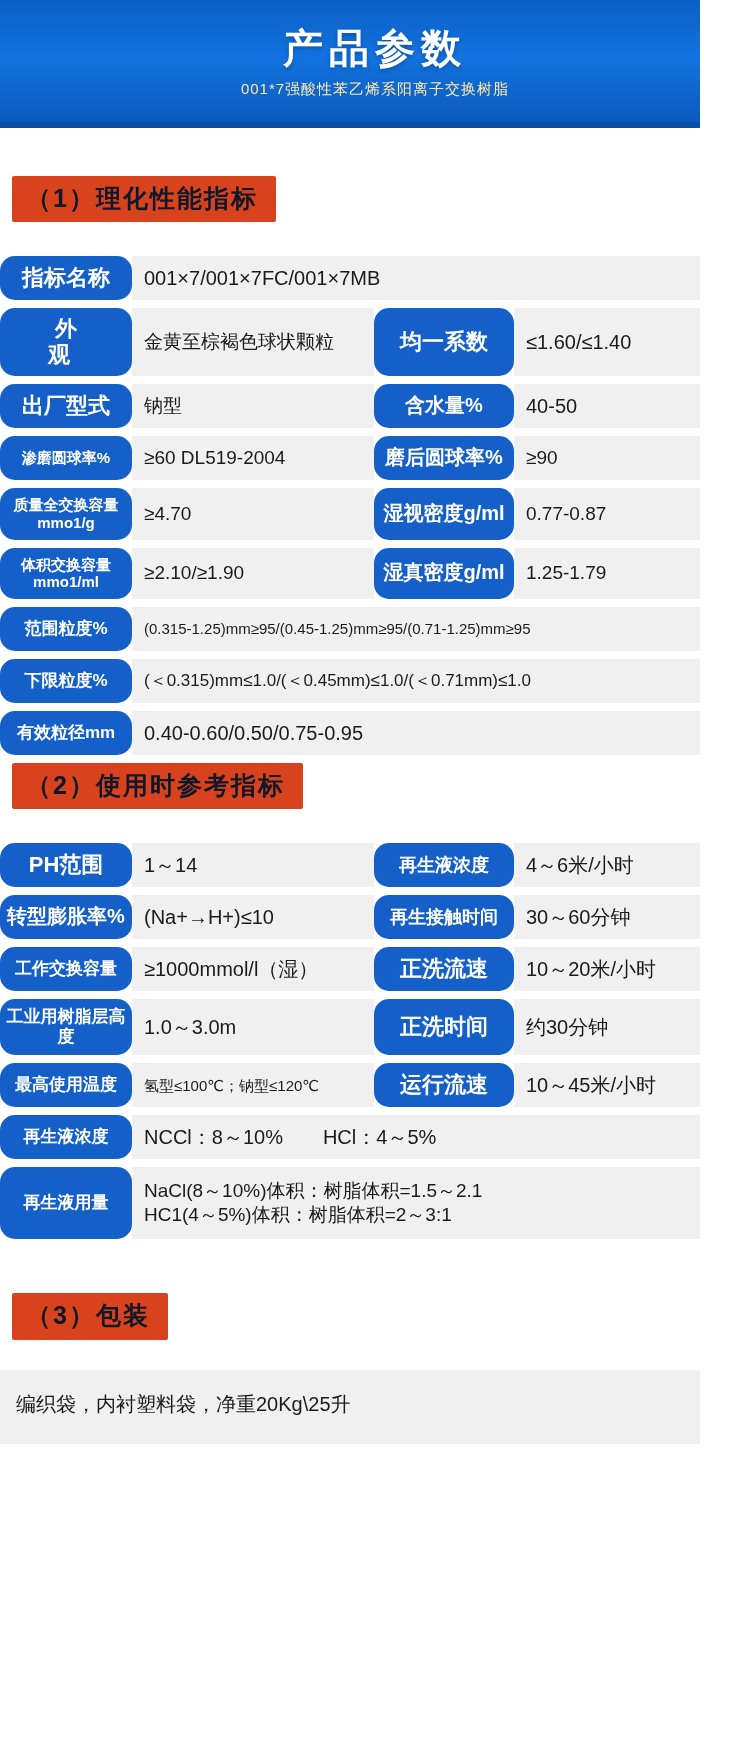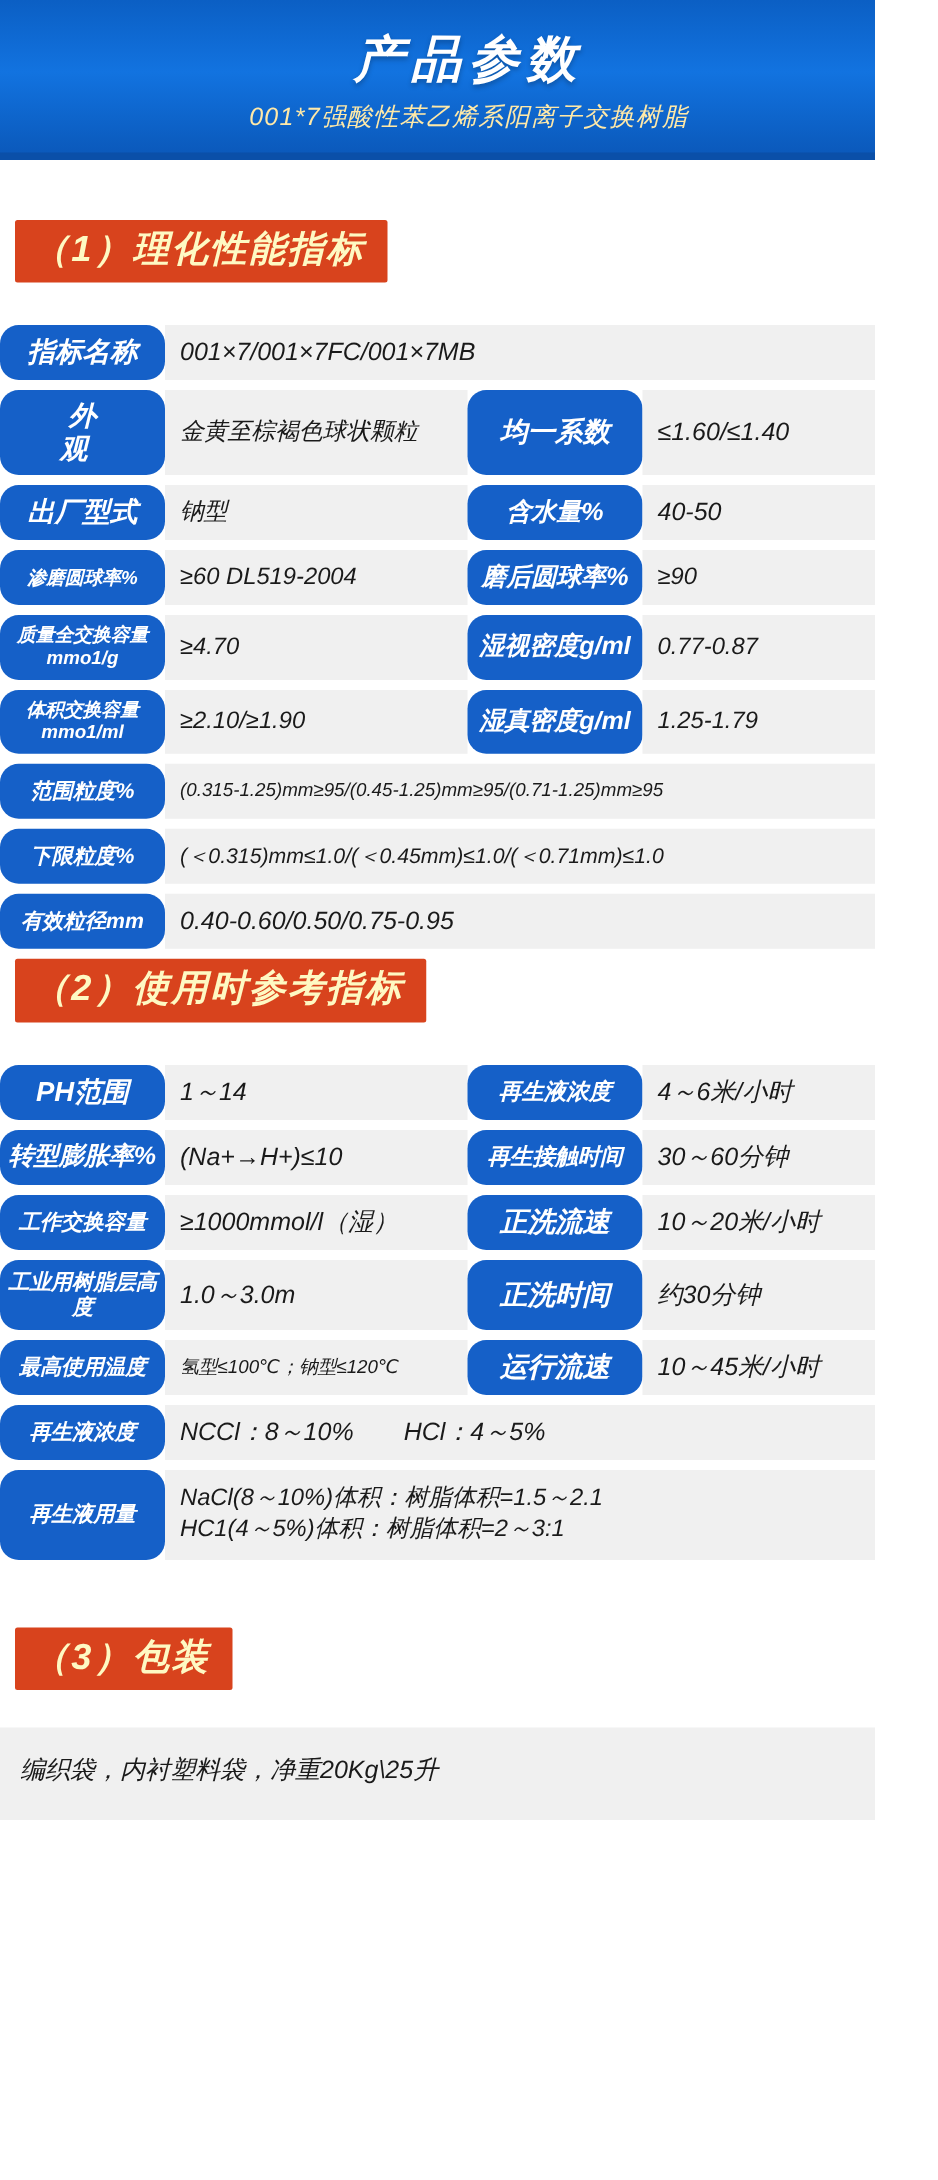--- a/index.html
+++ b/index.html
@@ -8,21 +8,20 @@
     padding: 0;
     background: #ffffff;
     font-family: "Liberation Sans", "DejaVu Sans", sans-serif;
   }
   .page {
     width: 700px;
     min-height: 1744px;
     position: relative;
     background: #ffffff;
     overflow: hidden;
-    font-style: italic;
   }
   
   .banner {
     width: 750px;
     height: 128px;
     background: linear-gradient(180deg, #0b5fc4 0%, #1273e0 45%, #0a57b8 100%);
     position: relative;
     text-align: center;
     padding-top: 22px;
   }
@@ -35,32 +34,32 @@
   }
   .banner-title {
     font-size: 40px;
     font-weight: bold;
     color: #ffffff;
     letter-spacing: 6px;
     line-height: 52px;
     text-shadow: 0 2px 4px rgba(0,0,0,0.25);
   }
   .banner-sub {
-    font-size: 20px;
+    font-size: 15px;
     color: #ffe9a8;
     letter-spacing: 1px;
     margin-top: 6px;
   }
 
   
   .section-head {
     display: inline-block;
     background: #d8431d;
-    color: #fef9c3;
-    font-size: 29px;
+    color: #0f172a;
+    font-size: 25px;
     font-weight: bold;
     letter-spacing: 2px;
     padding: 9px 18px 11px 14px;
     margin: 0;
     line-height: 1.05;
     border-radius: 2px;
   }
   .head-wrap { padding-left: 12px; }
   .s1 { margin-top: 48px; }
   .s2 { }

